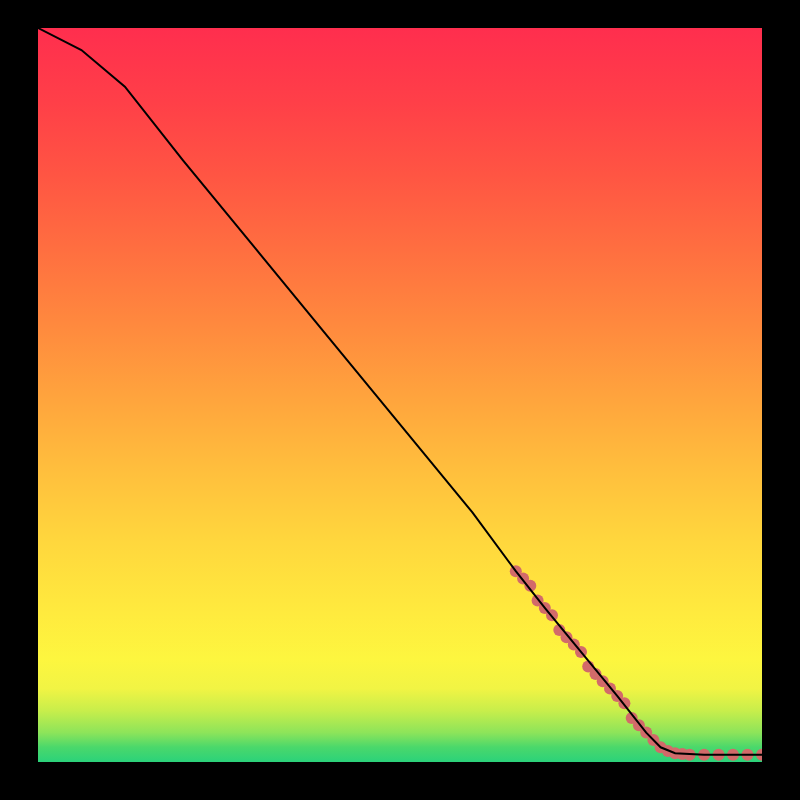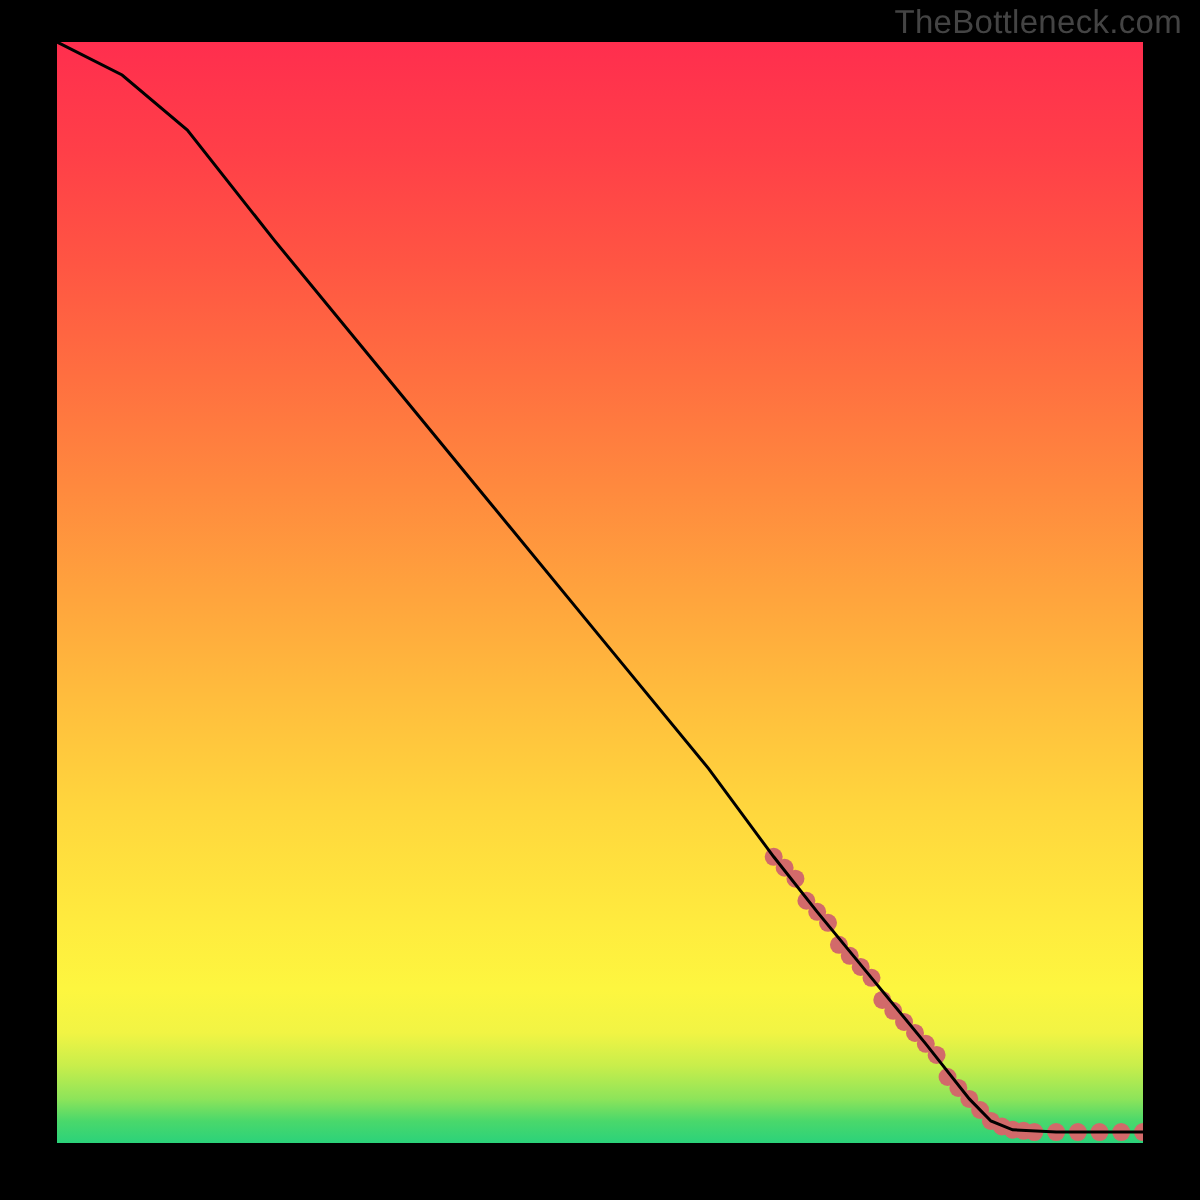--- a/index.html
+++ b/index.html
@@ -57,21 +57,20 @@
     left: 0;
     top: 0;
     width: 100%;
     height: 100%;
   }
 </style>
 </head>
 <body>
 
 <div class="frame">
-  <div class="watermark">TheBottleneck.com</div>
   <div class="plot">
     <svg class="curve" viewBox="0 0 724 734" preserveAspectRatio="none">
       <g id="markers-group">
           <circle cx="477.8" cy="543.2" r="6" fill="#D26A6A"></circle>
           <circle cx="485.1" cy="550.5" r="6" fill="#D26A6A"></circle>
           <circle cx="492.3" cy="557.8" r="6" fill="#D26A6A"></circle>
           <circle cx="499.6" cy="572.5" r="6" fill="#D26A6A"></circle>
           <circle cx="506.8" cy="579.9" r="6" fill="#D26A6A"></circle>
           <circle cx="514.0" cy="587.2" r="6" fill="#D26A6A"></circle>
           <circle cx="521.3" cy="601.9" r="6" fill="#D26A6A"></circle>

